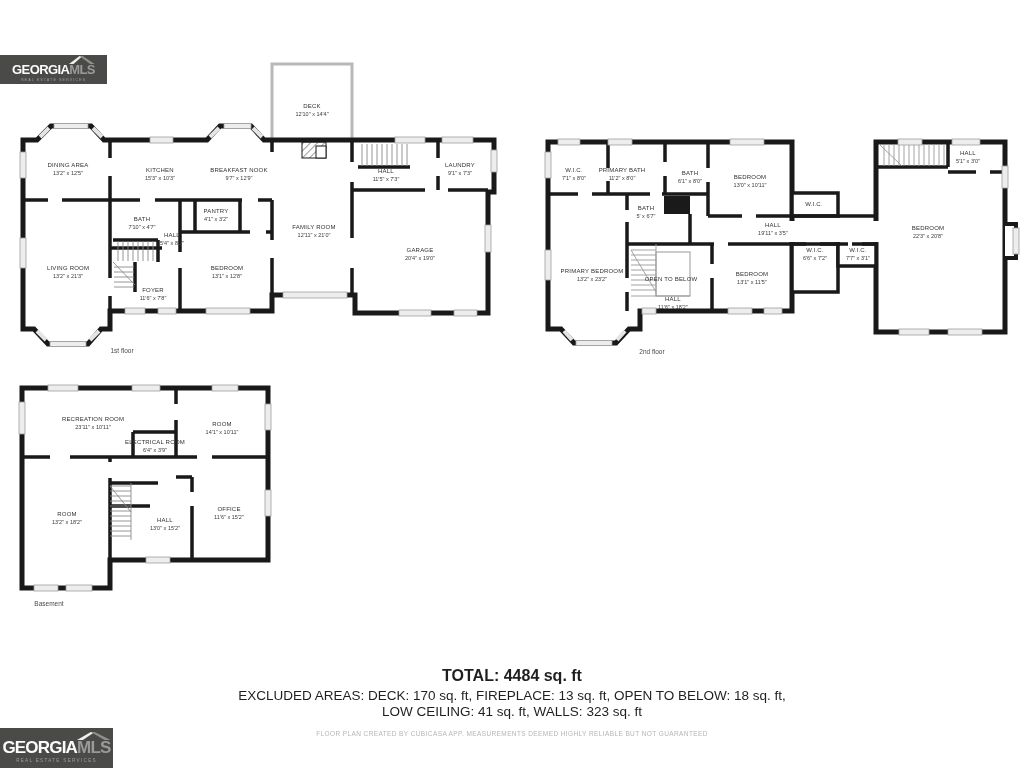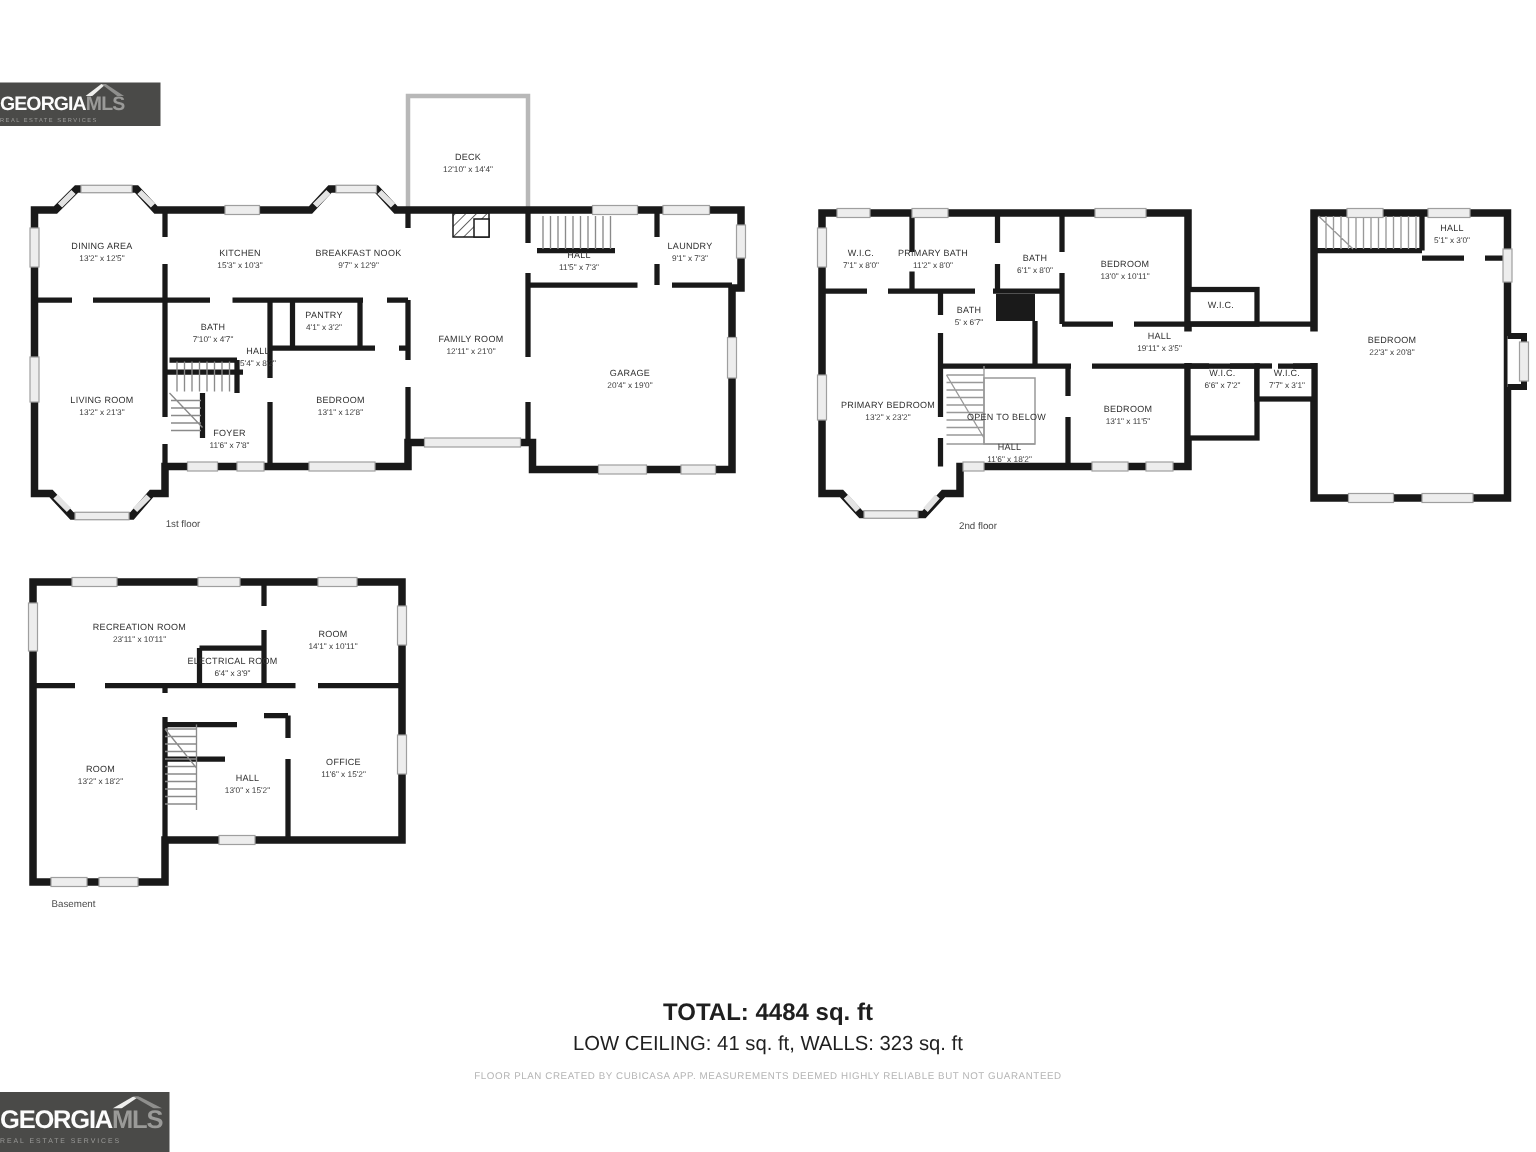--- a/index.html
+++ b/index.html
@@ -12,21 +12,21 @@
   .rname{font-size:6px;letter-spacing:.2px;}
   .rdims{font-size:5.5px;color:#3a3a3a;}
   .plan-caption{position:absolute;transform:translate(-50%,-50%);font-size:6.5px;color:#4a4a4a;z-index:2;}
   
   .summary{position:absolute;left:0;right:0;top:667px;text-align:center;color:#1f1f1f;z-index:2;}
   .summary .total{font-size:16px;font-weight:700;margin-bottom:3px;}
   .summary .line{font-size:13.5px;line-height:1.2;}
   .summary .disclaimer{font-size:6.5px;color:#b5b5b5;letter-spacing:.4px;margin-top:10px;}
   
   .gmls-logo{position:absolute;left:0;width:113px;height:40px;background:#4a4a48;z-index:3;
-             display:flex;flex-direction:column;align-items:flex-start;justify-content:center;}
+             display:flex;flex-direction:column;align-items:center;justify-content:center;}
   .logo-bottom{top:728px;}
   .logo-top{top:55px;width:107px;height:29px;}
   .wordmark{display:flex;align-items:baseline;line-height:1;margin-top:5px;}
   .logo-georgia{color:#fcfcfc;font-weight:700;font-size:17px;letter-spacing:-.8px;}
   .mls-wrap{position:relative;display:inline-block;}
   .roof{position:absolute;left:0;top:-7px;width:100%;height:8px;}
   .logo-mls{color:#9a9a98;font-weight:700;font-size:17px;letter-spacing:-.8px;}
   .logo-tagline{color:#9c9c9a;font-size:4.6px;letter-spacing:1.3px;margin-top:2px;}
   .logo-top .wordmark{margin-top:4px;}
   .logo-top .logo-georgia,.logo-top .logo-mls{font-size:13px;letter-spacing:-.6px;}
@@ -331,20 +331,21 @@
         <div class="rdims">11'6" x 15'2"</div>
       </div>
     </div>
 
   <div class="plan-caption" style="left:122px;top:350px">1st floor</div>
   <div class="plan-caption" style="left:652px;top:351px">2nd floor</div>
   <div class="plan-caption" style="left:49px;top:603px">Basement</div>
 
   <div class="summary">
     <div class="total">TOTAL: 4484 sq. ft</div>
+    <div class="line">EXCLUDED AREAS: DECK: 170 sq. ft, FIREPLACE: 13 sq. ft, OPEN TO BELOW: 18 sq. ft,</div>
     <div class="line">LOW CEILING: 41 sq. ft, WALLS: 323 sq. ft</div>
     <div class="disclaimer">FLOOR PLAN CREATED BY CUBICASA APP. MEASUREMENTS DEEMED HIGHLY RELIABLE BUT NOT GUARANTEED</div>
   </div>
 
   <div class="gmls-logo logo-top">
     <div class="wordmark">
       <span class="logo-georgia">GEORGIA</span>
       <span class="mls-wrap">
         <svg class="roof" viewBox="0 0 34 8" preserveAspectRatio="none">
           <polygon points="0,8 14,0 18,0 6,8" fill="#efefed"></polygon>

